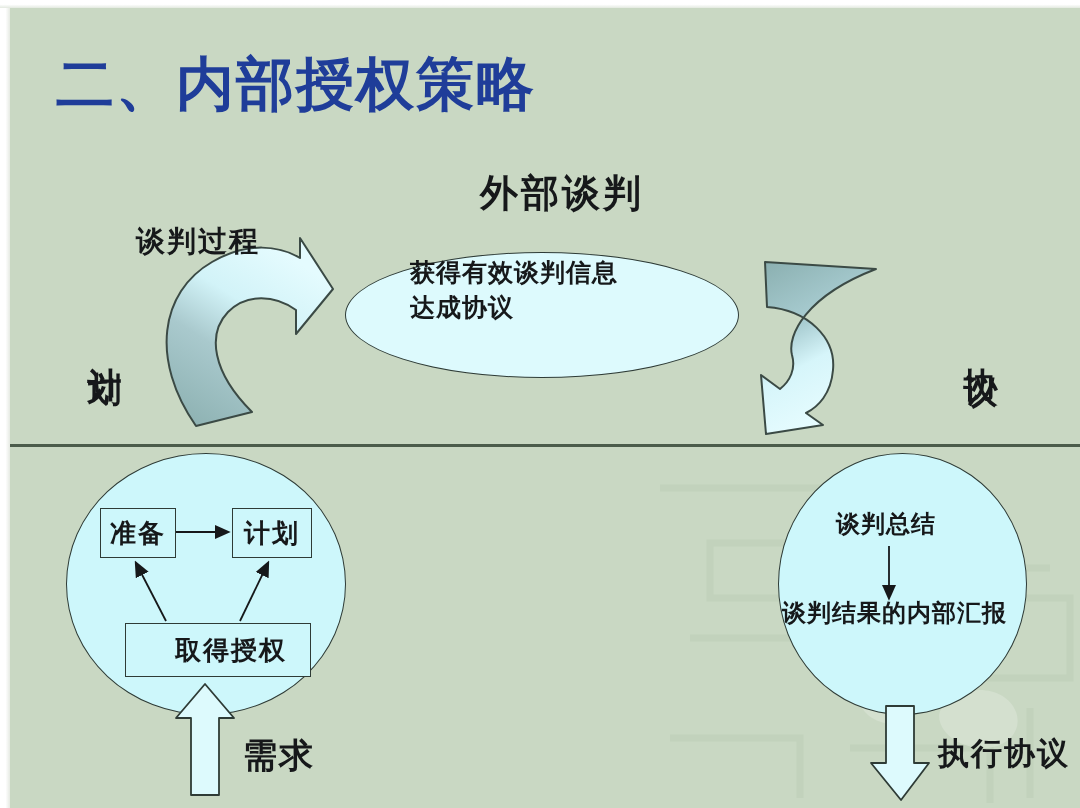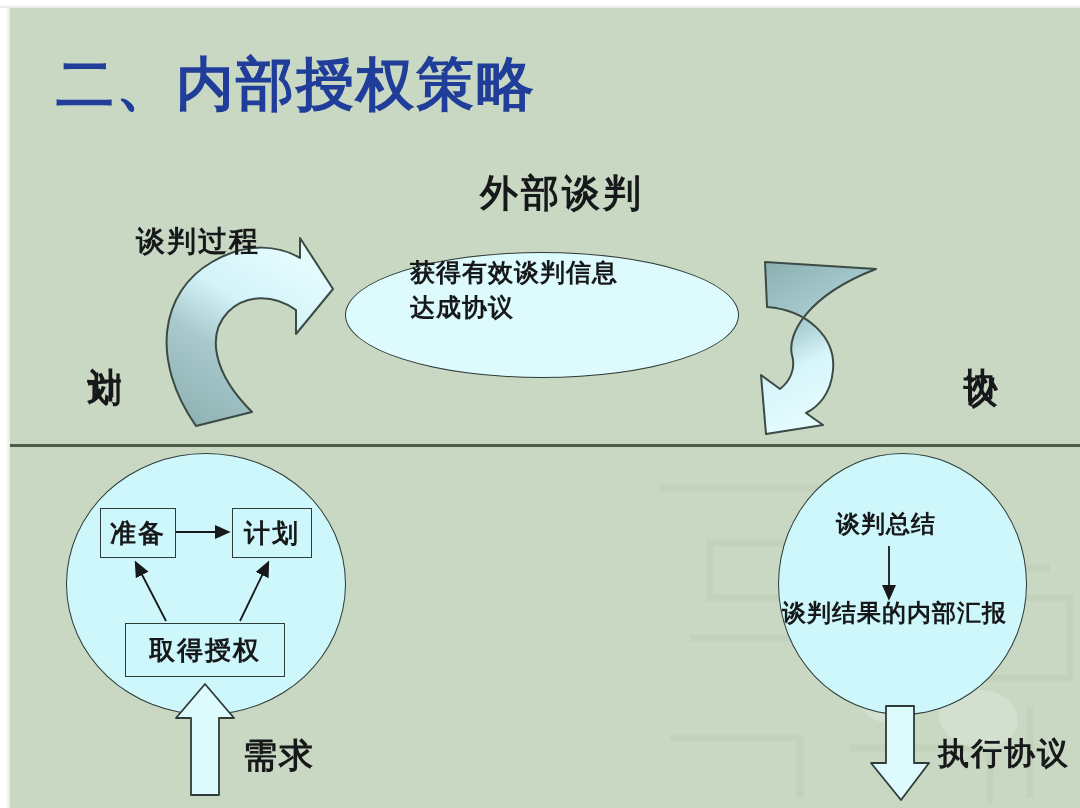--- a/index.html
+++ b/index.html
@@ -166,21 +166,21 @@
     justify-content: center;
     font-size: 26px;
     font-weight: 700;
     color: #16181a;
     letter-spacing: 2px;
     z-index: 14;
     white-space: nowrap;
   }
   .flow-box.prepare { left: 100px; top: 508px; width: 74px;  height: 48px; }
   .flow-box.plan    { left: 232px; top: 508px; width: 78px;  height: 48px; }
-  .flow-box.auth    { left: 125px; top: 623px; width: 158px; height: 52px; }
+  .flow-box.auth    { left: 125px; top: 623px; width: 158px; height: 52px; padding-left: 26px; }
 
   
   .circle-text {
     position: absolute;
     font-size: 24px;
     font-weight: 700;
     color: #16181a;
     letter-spacing: 1px;
     z-index: 14;
     white-space: nowrap;

